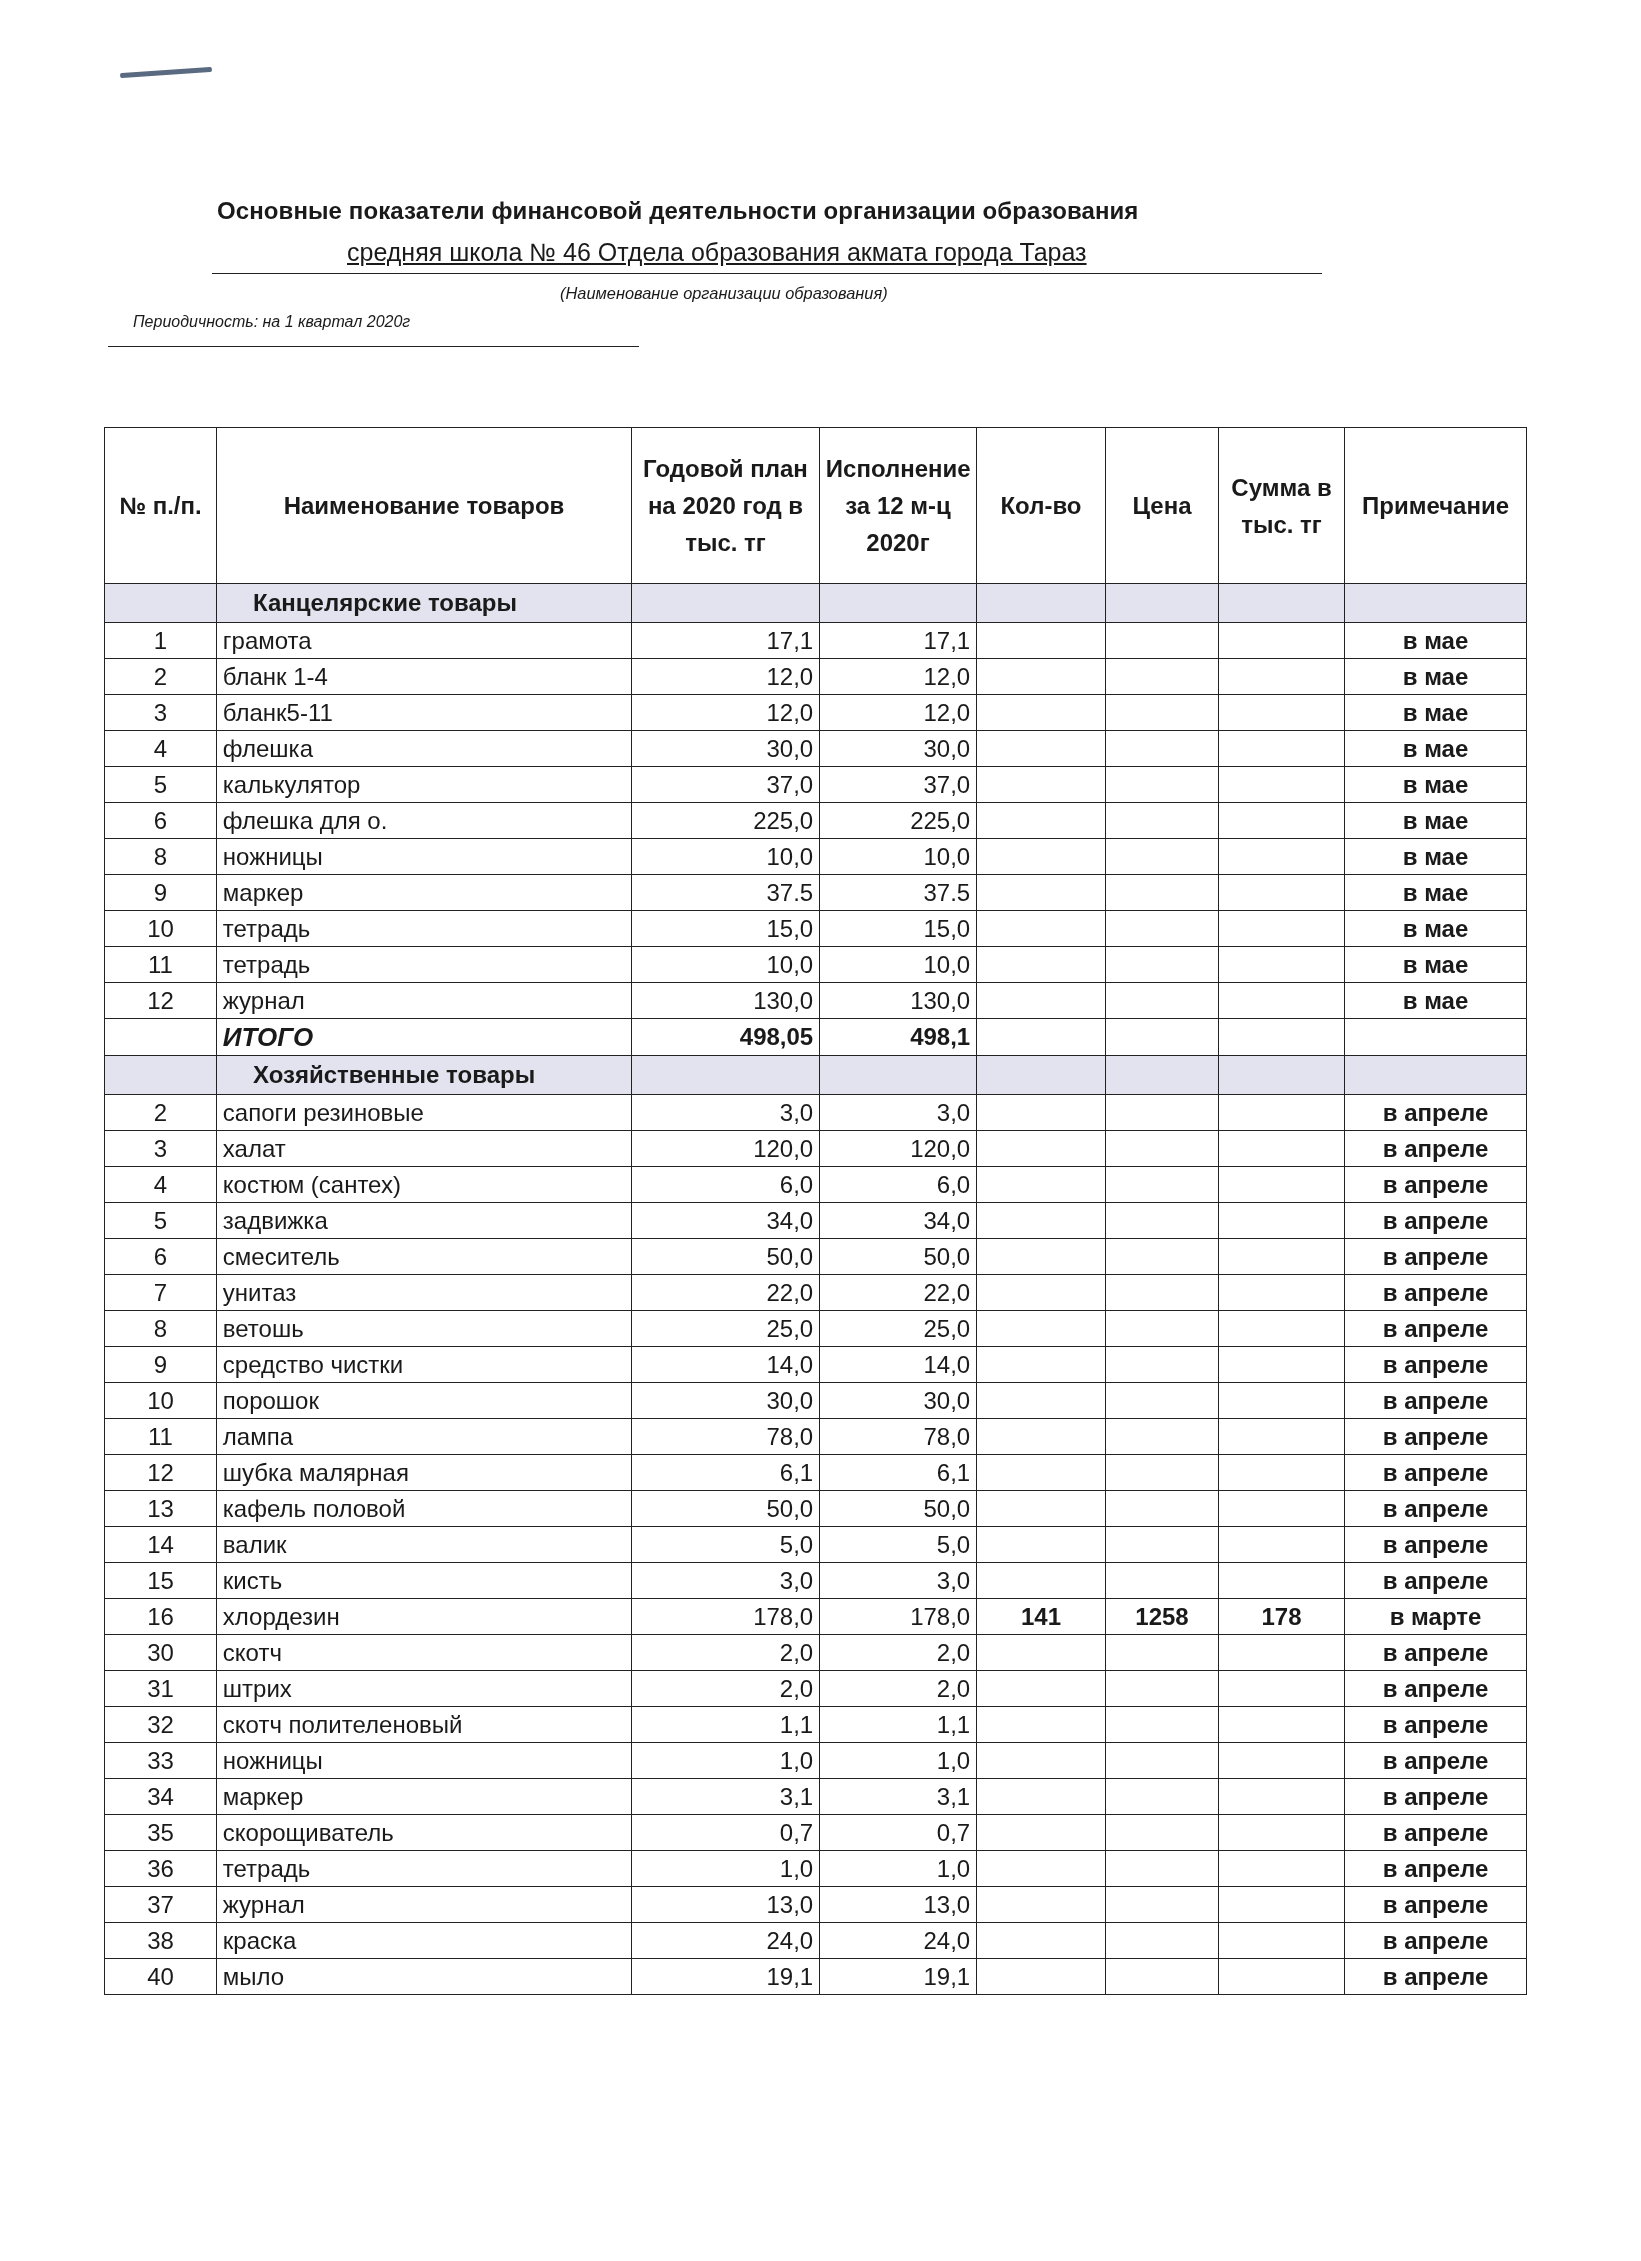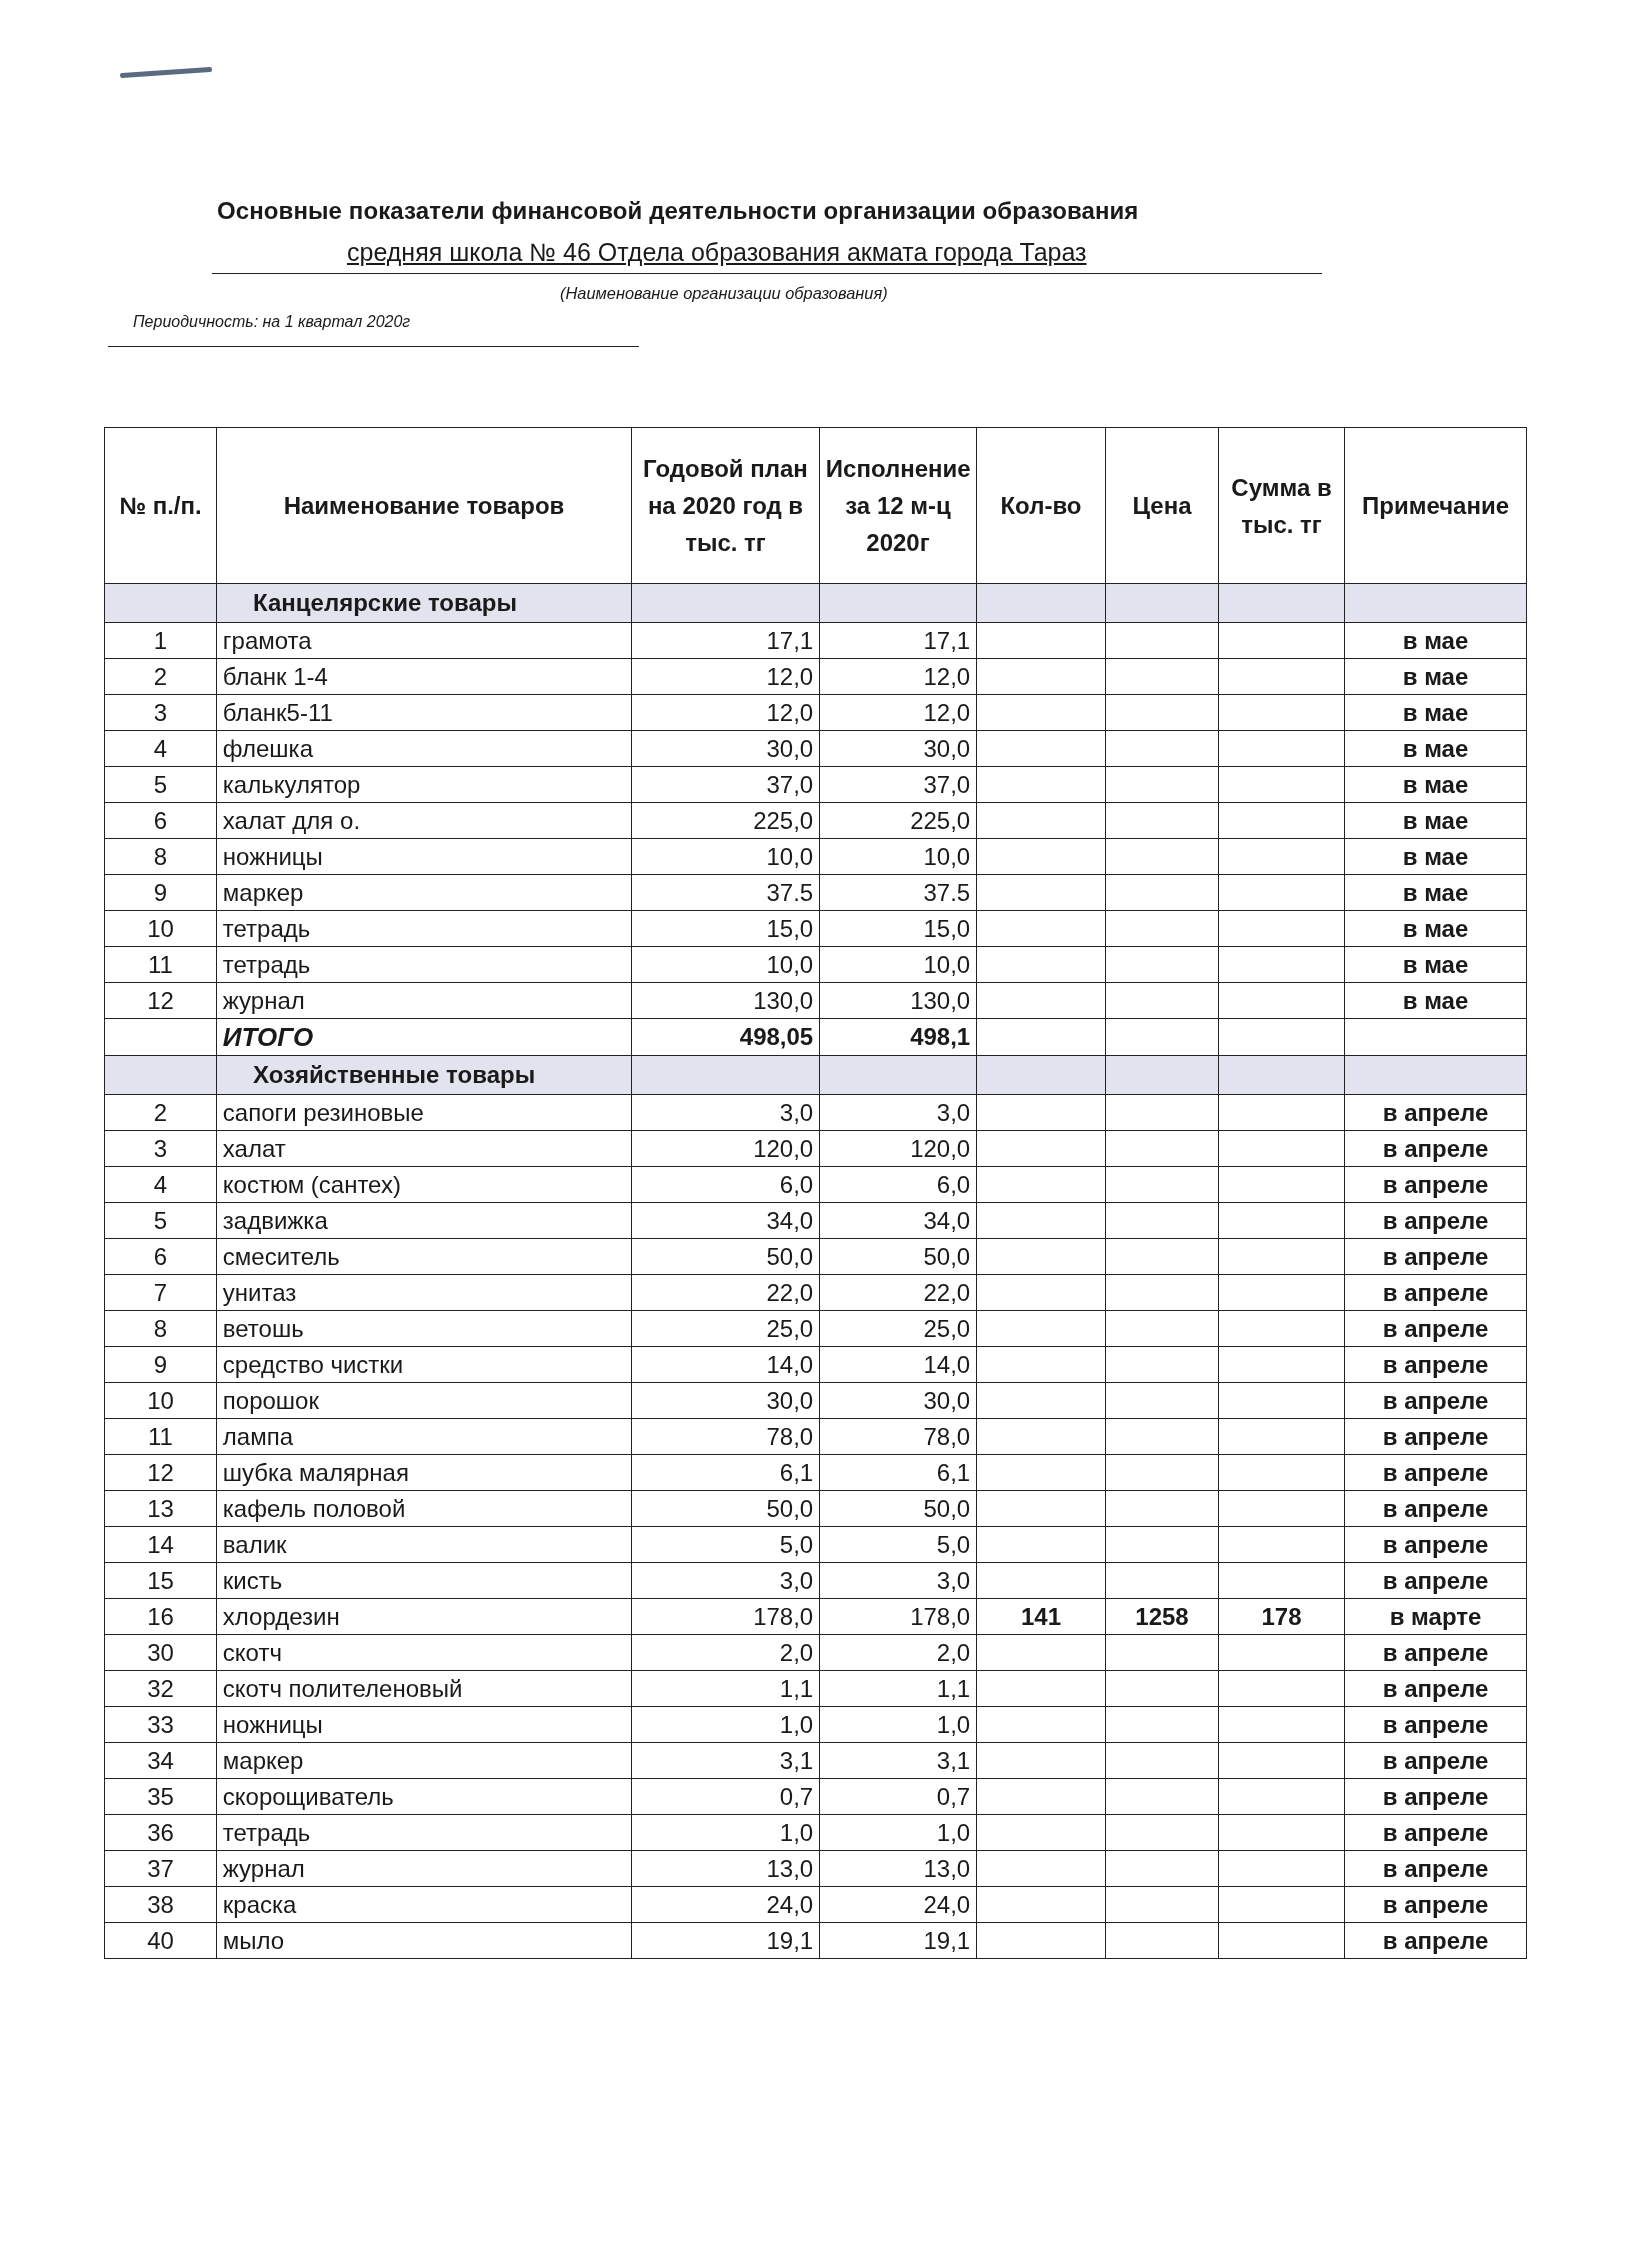--- a/index.html
+++ b/index.html
@@ -124,21 +124,21 @@
         <td>калькулятор</td>
         <td class="c-num">37,0</td>
         <td class="c-num">37,0</td>
         <td class="c-cnt"></td>
         <td class="c-cnt"></td>
         <td class="c-cnt"></td>
         <td class="c-note">в мае</td>
       </tr>
       <tr>
         <td class="c-no">6</td>
-        <td>халат для о.</td>
+        <td>флешка для о.</td>
         <td class="c-num">225,0</td>
         <td class="c-num">225,0</td>
         <td class="c-cnt"></td>
         <td class="c-cnt"></td>
         <td class="c-cnt"></td>
         <td class="c-note">в мае</td>
       </tr>
       <tr>
         <td class="c-no">8</td>
         <td>ножницы</td>
@@ -363,20 +363,30 @@
         <td class="c-no">30</td>
         <td>скотч</td>
         <td class="c-num">2,0</td>
         <td class="c-num">2,0</td>
         <td class="c-cnt"></td>
         <td class="c-cnt"></td>
         <td class="c-cnt"></td>
         <td class="c-note">в апреле</td>
       </tr>
       <tr>
+        <td class="c-no">31</td>
+        <td>штрих</td>
+        <td class="c-num">2,0</td>
+        <td class="c-num">2,0</td>
+        <td class="c-cnt"></td>
+        <td class="c-cnt"></td>
+        <td class="c-cnt"></td>
+        <td class="c-note">в апреле</td>
+      </tr>
+      <tr>
         <td class="c-no">32</td>
         <td>скотч полителеновый</td>
         <td class="c-num">1,1</td>
         <td class="c-num">1,1</td>
         <td class="c-cnt"></td>
         <td class="c-cnt"></td>
         <td class="c-cnt"></td>
         <td class="c-note">в апреле</td>
       </tr>
       <tr>

